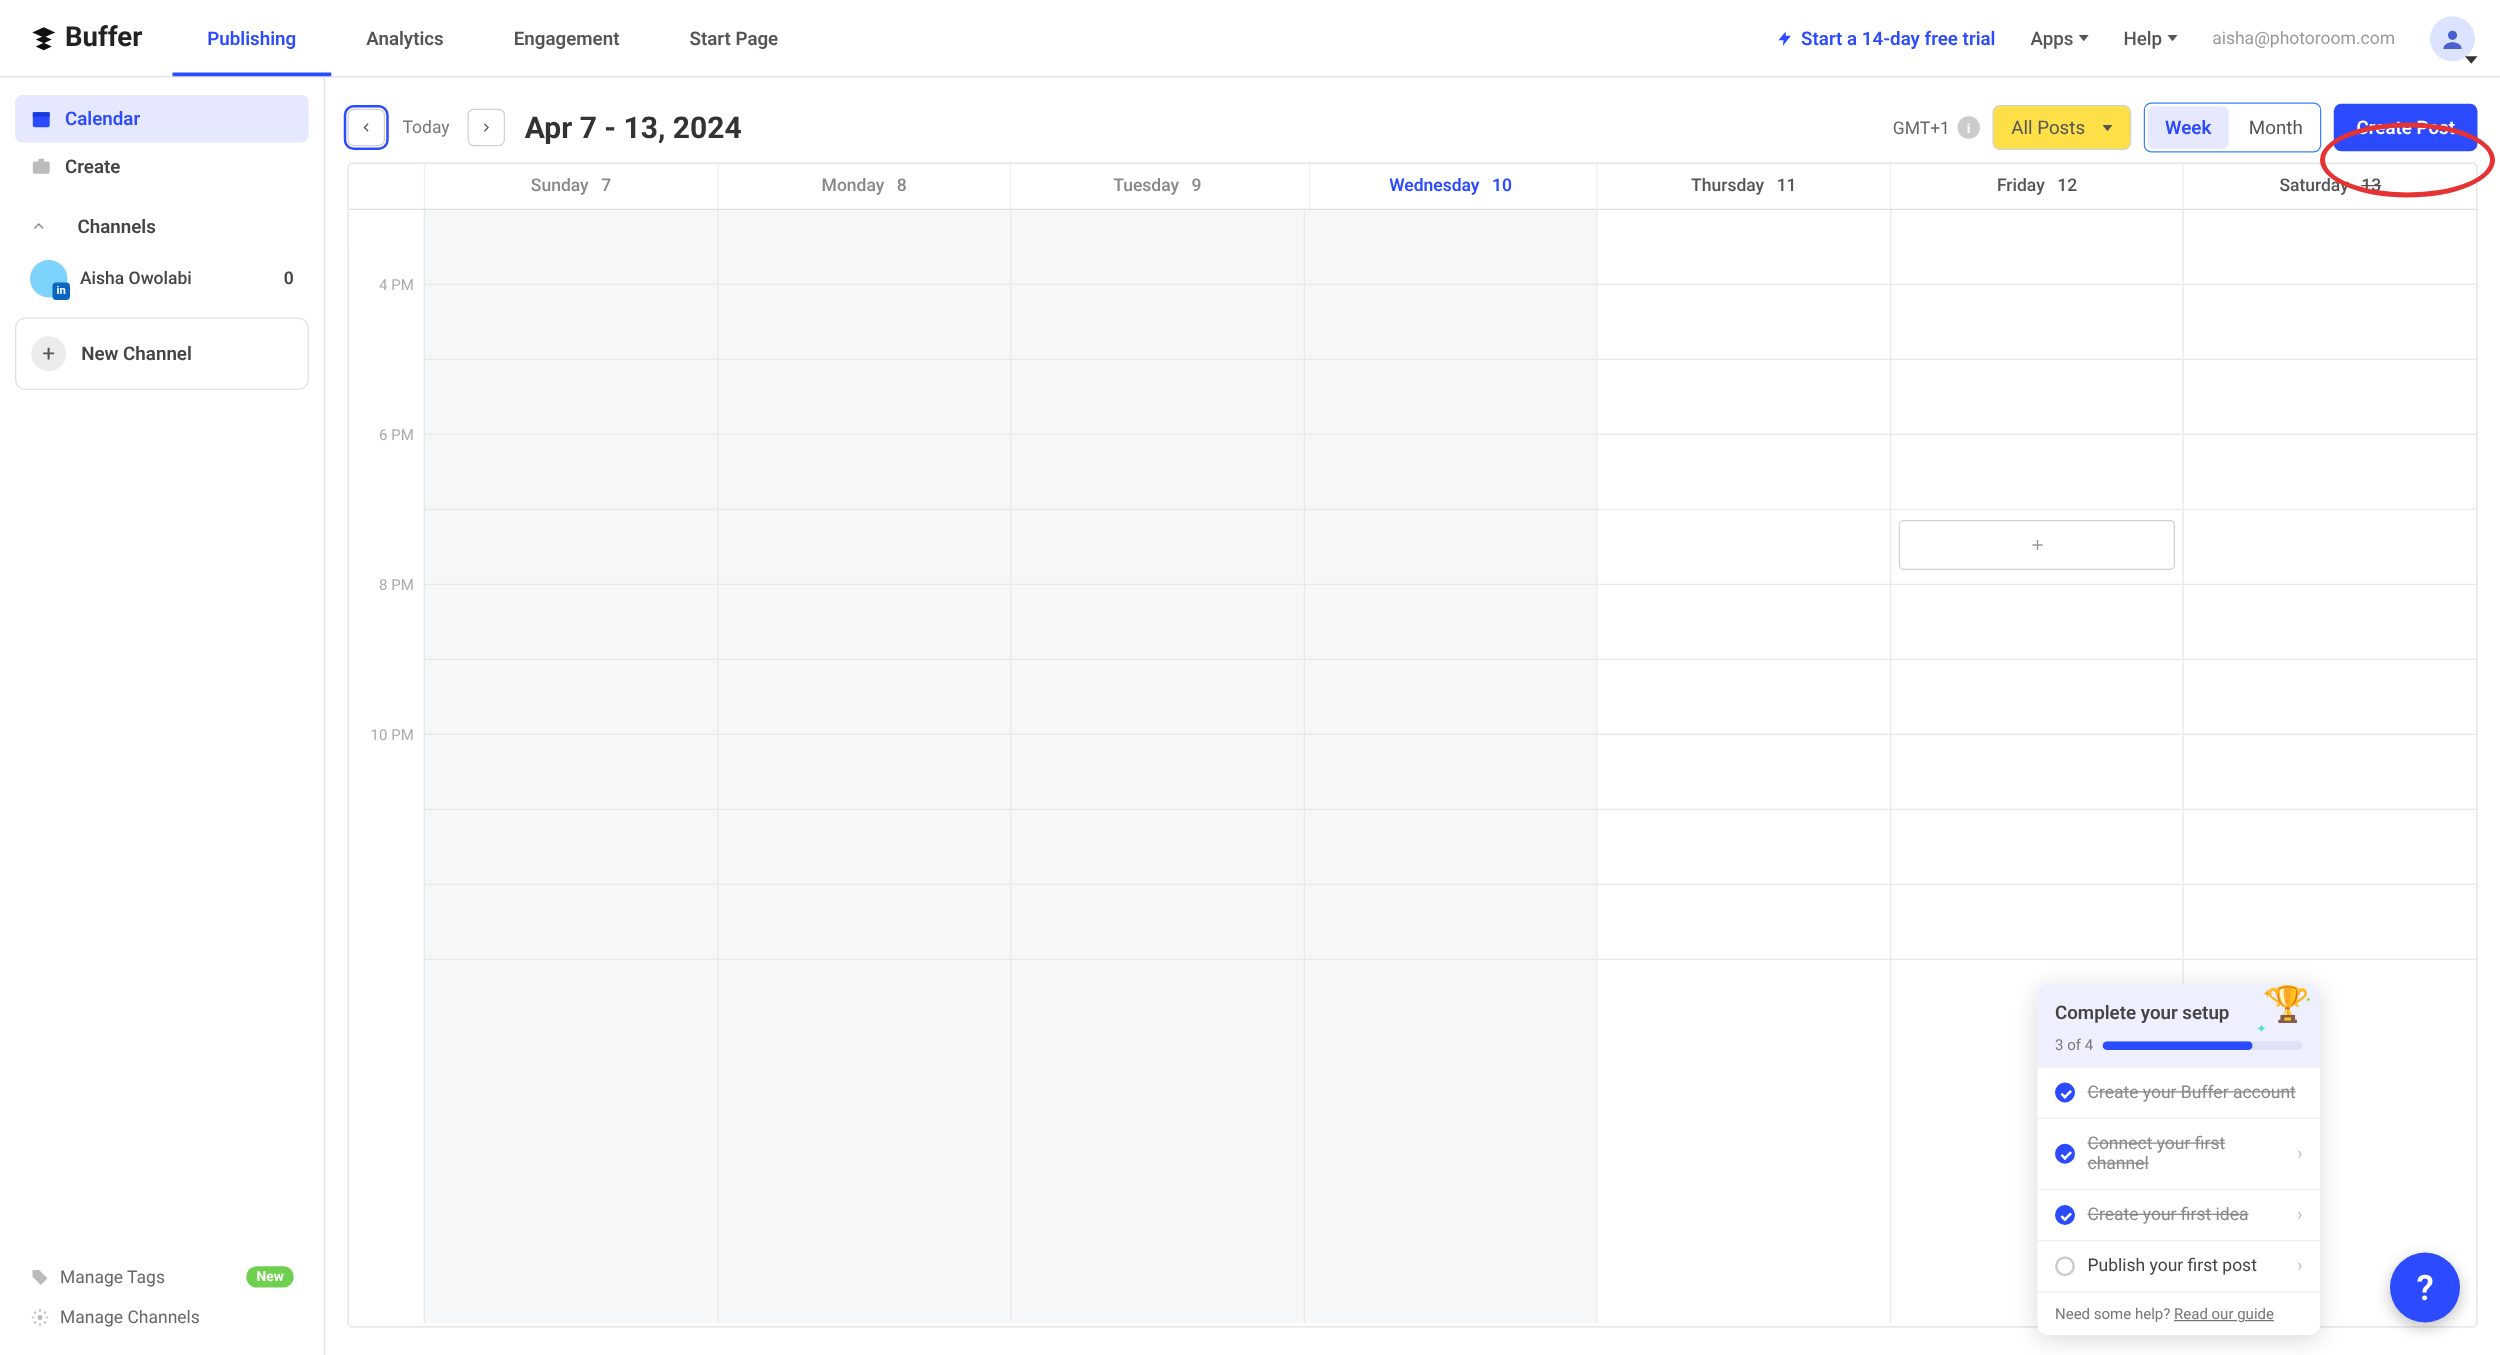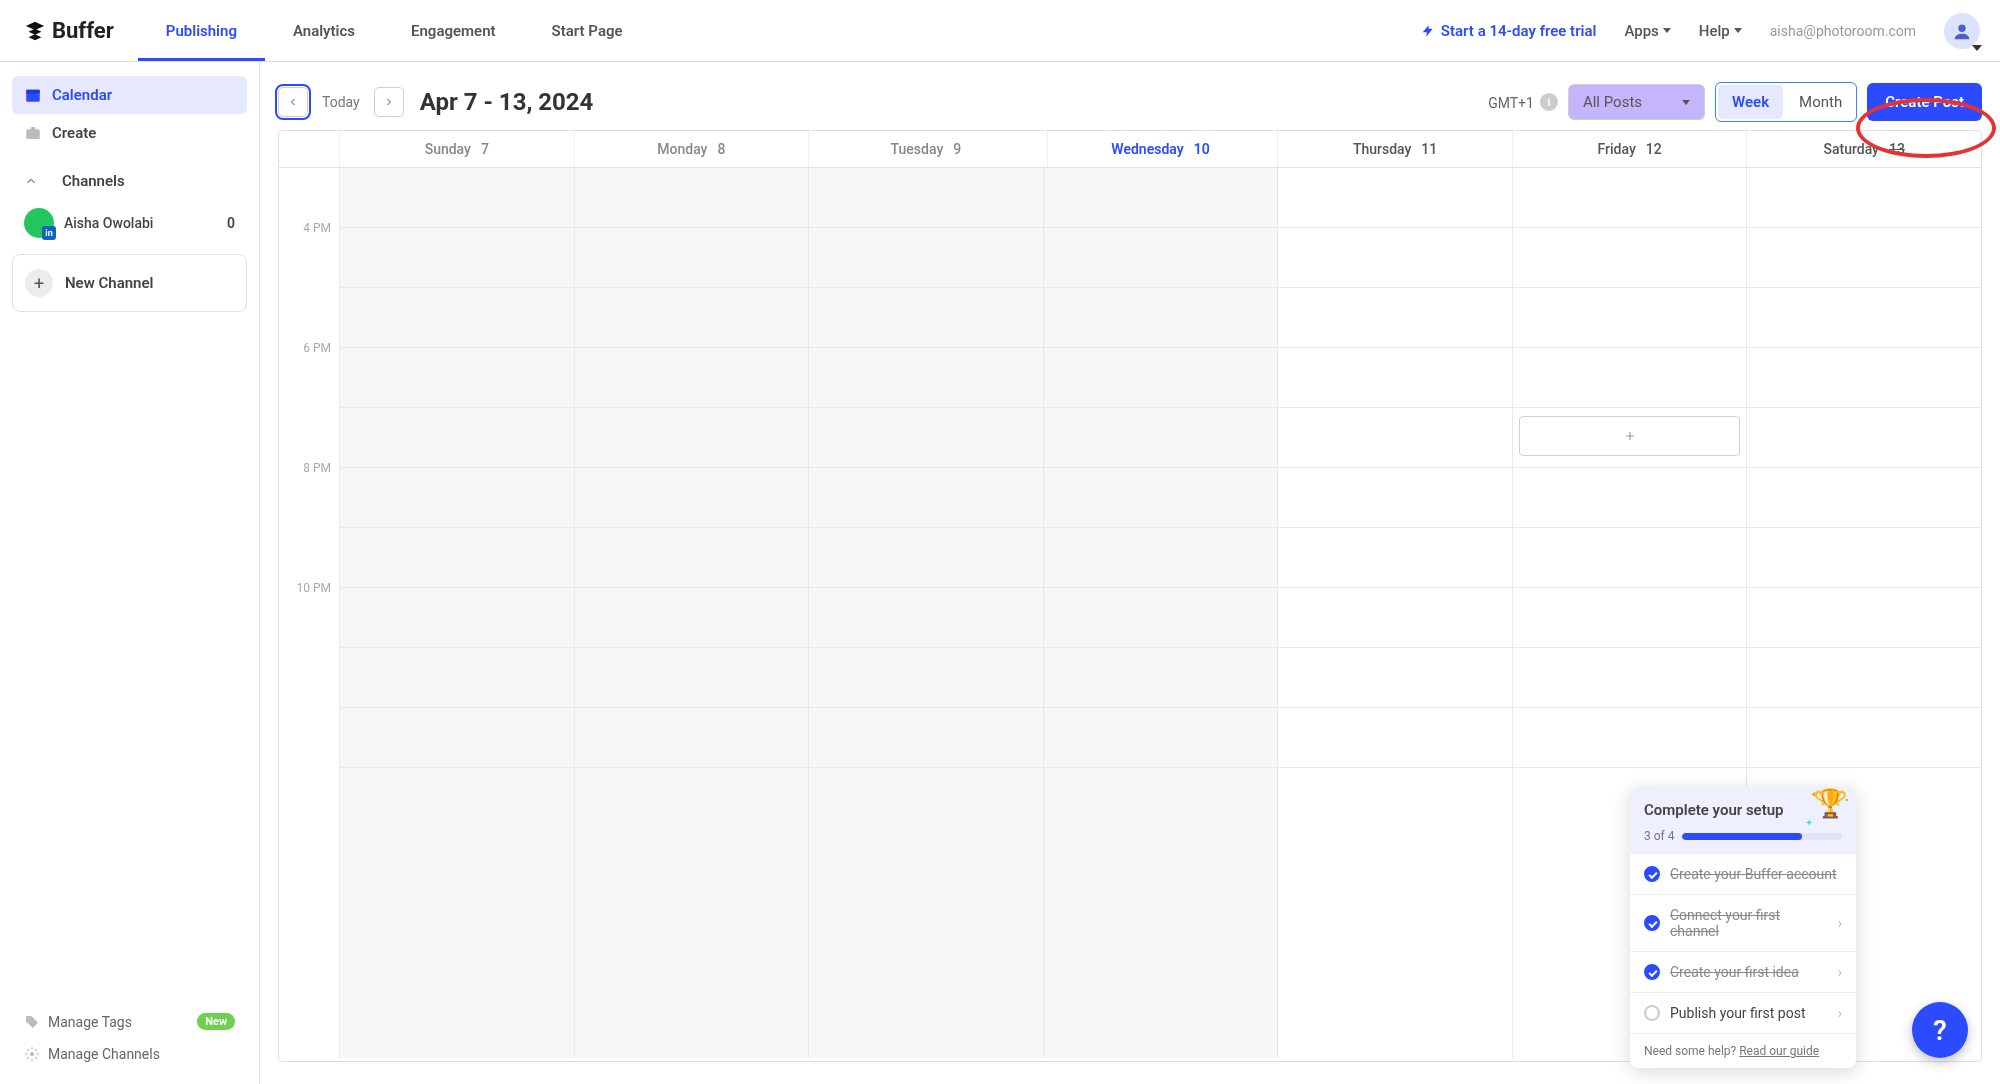--- a/index.html
+++ b/index.html
@@ -18,41 +18,41 @@
 .avatar-top { width: 36px; height: 36px; border-radius: 50%; background: #dbe3ff; display:flex; align-items:center; justify-content:center; position: relative;}
 .avatar-top svg { width: 22px; height:22px;}
 .avatar-caret { position: absolute; right:-2px; bottom:-2px; width:0;height:0;border-left:5px solid transparent;border-right:5px solid transparent;border-top:6px solid #333;}
 
 .main { display: flex; height: calc(1084px * 0.75 - 62px); height: calc(100vh - 62px);}
 .sidebar { width: 260px; border-right: 1px solid #e0e0e0; padding: 14px 12px; display:flex; flex-direction:column;}
 .side-item { display:flex; align-items:center; gap:10px; padding: 10px 12px; border-radius: 6px; cursor:pointer; font-weight:600; color:#444; font-size:15px;}
 .side-item.active { background:#e5e8ff; color:#2c4bff;}
 .side-section { display:flex; align-items:center; gap:24px; padding: 10px 12px; font-weight:600; color:#444; font-size:15px;}
 .channel-row { display:flex; align-items:center; gap:10px; padding: 8px 12px; border-radius:6px; cursor:pointer;}
-.channel-avatar { width:30px; height:30px; border-radius:50%; background:#22c55e; position:relative;}
+.channel-avatar { width:30px; height:30px; border-radius:50%; background:#7dd3fc; position:relative;}
 .channel-badge { position:absolute; right:-2px; bottom:-2px; width:14px; height:14px; border-radius:3px; background:#0a66c2; display:flex;align-items:center;justify-content:center; color:#fff; font-size:9px; font-weight:700;}
 .channel-name { font-weight:500; color:#444; flex:1;}
 .channel-count { font-weight:600; color:#444;}
 .new-channel { display:flex; align-items:center; gap:12px; padding: 14px 12px; border:1px solid #e0e0e0; border-radius:8px; cursor:pointer; margin-top:8px;}
 .new-channel .plus { width:28px;height:28px;border-radius:50%;background:#ececec;display:flex;align-items:center;justify-content:center;font-size:18px;color:#555;}
 .new-channel-label {font-weight:600;color:#444;font-size:15px;}
 .sidebar-bottom { margin-top:auto; }
 .tag-row { display:flex; align-items:center; gap:8px; padding: 8px 12px; color:#666; cursor:pointer;}
 .new-badge { background:#6fcf4e; color:#fff; font-size:11px; font-weight:700; padding:2px 8px; border-radius:10px; margin-left:auto;}
 
 .content { flex:1; padding: 20px 18px 0 18px; position:relative; overflow:hidden;}
 .toolbar { display:flex; align-items:center; gap:10px; margin-bottom:8px;}
 .navbtn { width:30px;height:30px; border:1px solid #d0d0d0; border-radius:5px; background:#fff; display:flex;align-items:center;justify-content:center; cursor:pointer; color:#555;}
 .navbtn.focused { outline:2px solid #2c4bff; outline-offset:1px;}
 .today { color:#777; font-size:14px; margin:0 4px;}
 .date-range { font-size:24px; font-weight:700; color:#333; margin-left:6px;}
 .toolbar-right { margin-left:auto; display:flex; align-items:center; gap:10px;}
 .tz { color:#666; font-size:14px; display:flex; align-items:flex-end; gap:6px;}
 .info-icon{width:18px;height:18px;border-radius:50%;background:#ccc;display:flex;align-items:center;justify-content:center;color:#fff;font-size:11px;font-weight:700;}
-.dropdown { border:1px solid #d0d0d0; border-radius:6px; padding:8px 14px; display:flex; align-items:center; gap:40px; background:#c4b5fd; cursor:pointer; color:#555; font-size:15px;}
+.dropdown { border:1px solid #d0d0d0; border-radius:6px; padding:8px 14px; display:flex; align-items:center; gap:14px; background:#fde047; cursor:pointer; color:#555; font-size:15px;}
 .segmented { border:1px solid #3b82f6; border-radius:6px; display:flex; overflow:hidden;}
 .seg { padding:8px 14px; cursor:pointer; font-size:15px; color:#555;}
 .seg.active { background:#e5e8ff; color:#2c4bff; font-weight:600; border-radius:5px; margin:2px;}
 .seg:not(.active){padding:10px 14px;}
 .create-post { background:#2c4bff; color:#fff; font-weight:600; padding:10px 18px; border-radius:6px; cursor:pointer; font-size:15px; position:relative; z-index:2;}
 
 .highlight-ring { position:absolute; top:66px; right:4px; width:140px; height:60px; border:4px solid #e63232; border-radius:50%; transform:translate(0,-50%); pointer-events:none; z-index:5;}
 
 .calendar { border:1px solid #e0e0e0; border-radius:4px; overflow:hidden; height: calc(100% - 70px); position:relative;}
 .cal-header { display:grid; grid-template-columns: 60px repeat(7, 1fr); border-bottom:1px solid #e0e0e0;}

